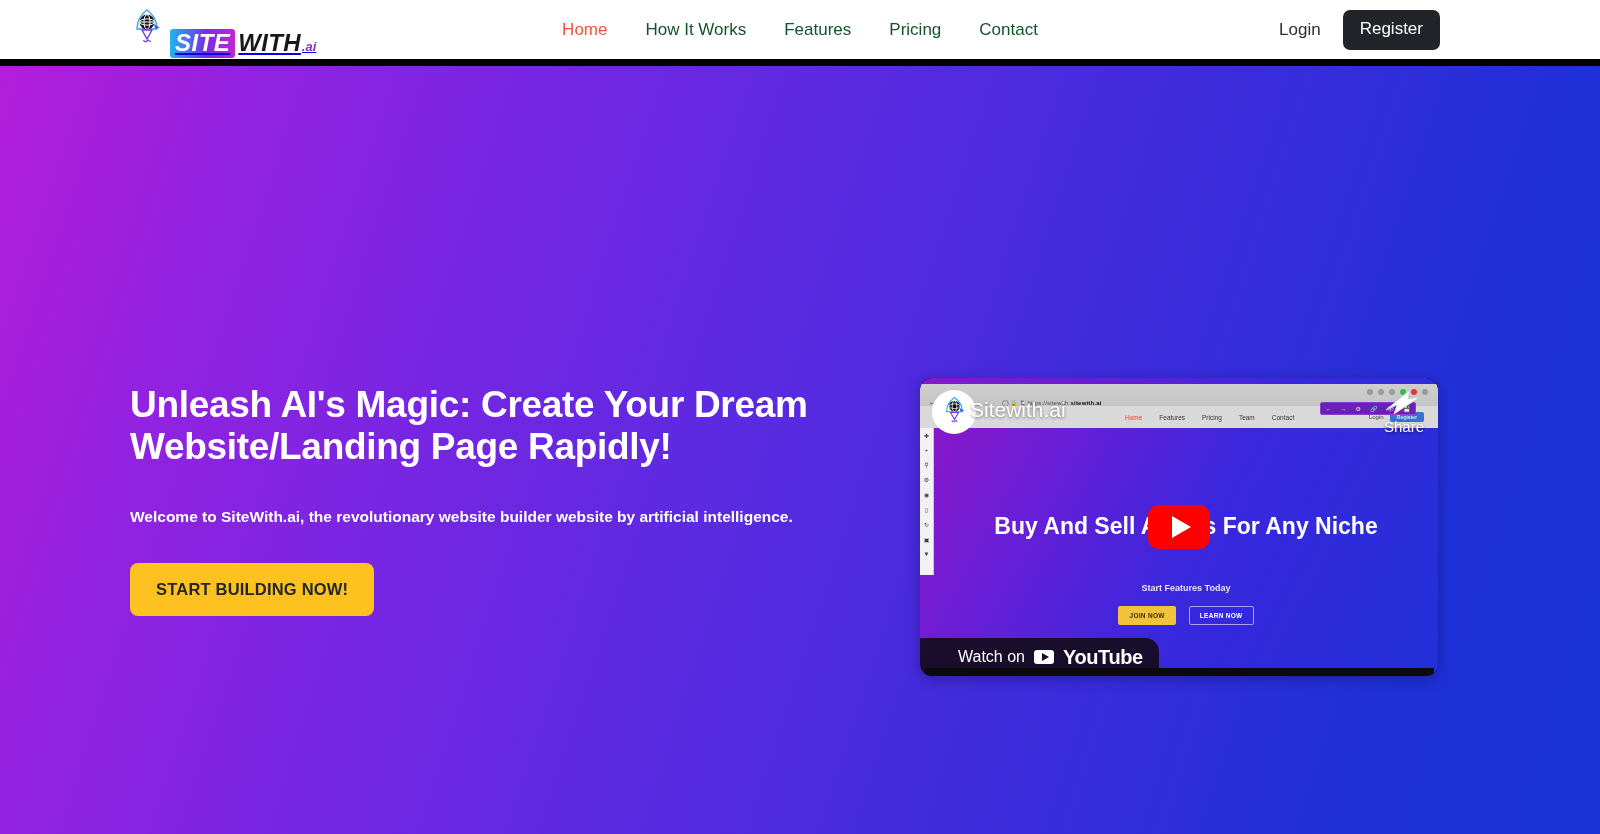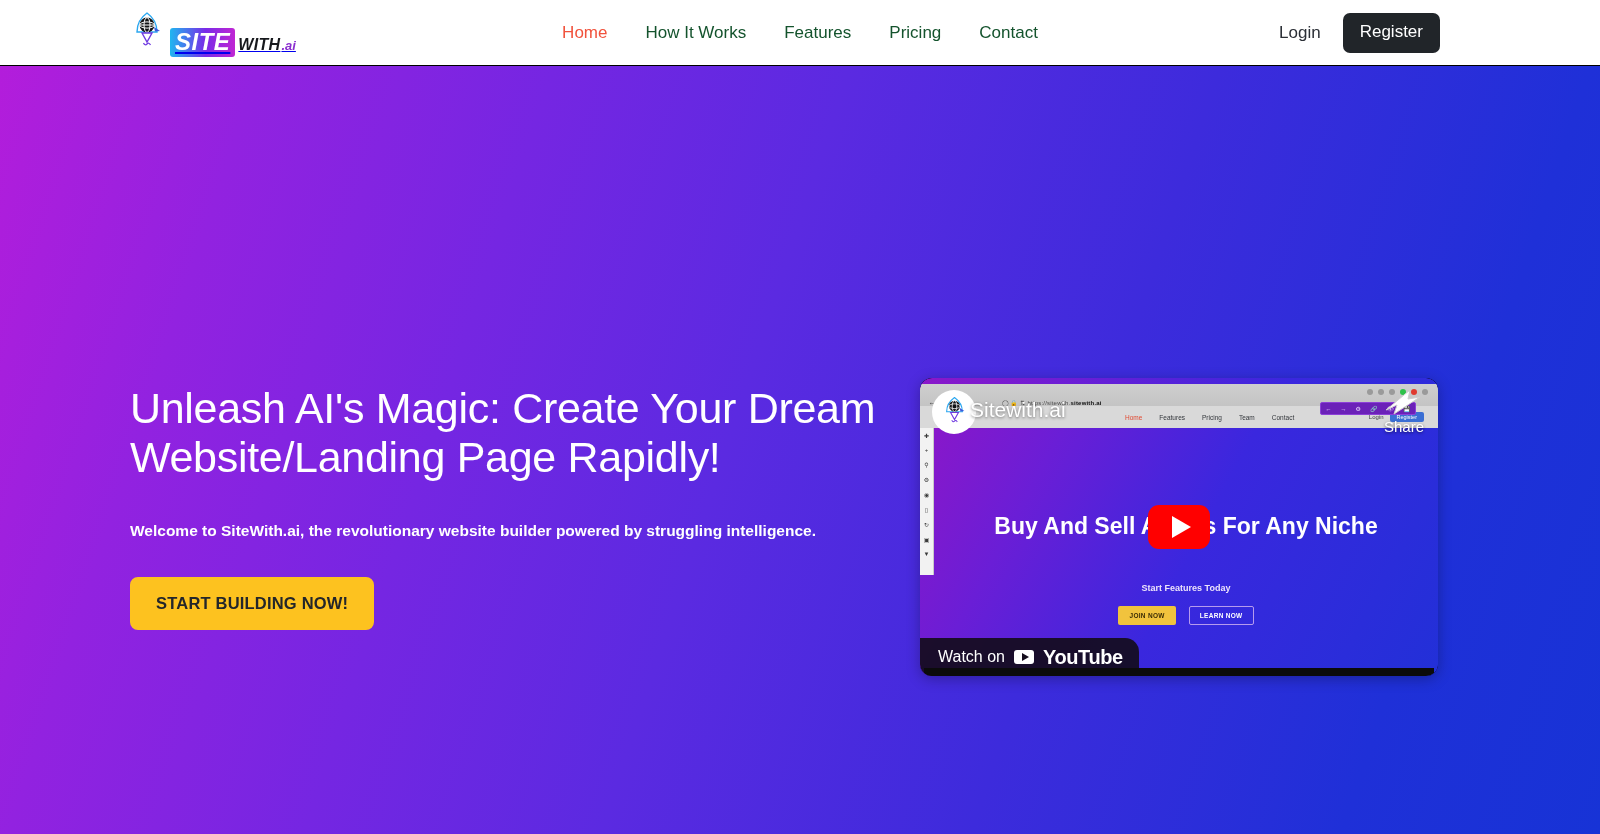--- a/index.html
+++ b/index.html
@@ -12,42 +12,42 @@
   }
 
   
   .site-header {
     position: relative;
     height: 66px;
     background: #ffffff;
     display: flex;
     align-items: center;
     padding: 0 160px 0 130px;
-    border-bottom: 1px solid #000000;
+    border-bottom: 7px solid #000000;
     z-index: 20;
   }
   .brand { display: flex; align-items: center; gap: 6px; }
   .brand-rocket { width: 34px; height: 42px; display: block; }
   .brand-word { display: flex; align-items: baseline; }
   .brand-site {
     background: linear-gradient(90deg, #1fb6f0 0%, #7a2ae8 55%, #c026d3 100%);
     color: #fff;
     font-weight: 800;
     font-style: italic;
     font-size: 24px;
     letter-spacing: .5px;
     padding: 1px 5px 2px 5px;
     border-radius: 3px;
     line-height: 1.05;
   }
   .brand-with {
     color: #16181c;
     font-weight: 800;
     font-style: italic;
-    font-size: 16px;
+    font-size: 24px;
     letter-spacing: .3px;
     margin-left: 3px;
     margin-top: 28px;
   }
   .brand-ai {
     color: #8b2fd0;
     font-weight: 800;
     font-style: italic;
     font-size: 13px;
     margin-left: 1px;
@@ -107,22 +107,22 @@
     align-items: center;
   }
   .hero-copy {
     position: absolute;
     left: 130px;
     top: 318px;
     width: 770px;
   }
   .hero-title {
     color: #ffffff;
-    font-size: 43px;
-    font-weight: 400;
+    font-size: 37px;
+    font-weight: 700;
     line-height: 1.14;
     letter-spacing: -0.3px;
   }
   .hero-sub {
     color: #f2ecfb;
     font-size: 23px;
     font-weight: 400;
     line-height: 1.48;
     margin-top: 28px;
     max-width: 760px;
@@ -398,21 +398,21 @@
     height: 38px;
     background: rgba(20,12,28,.92);
     border-top-right-radius: 14px;
     display: flex;
     align-items: center;
     gap: 9px;
     padding: 0 16px 0 18px;
     z-index: 8;
     cursor: pointer;
   }
-  .yt-watch-text { color: #fff; font-size: 16px; font-weight: 500; }
+  .yt-watch-text { color: #fff; font-size: 16px; font-weight: 500; margin-left: 20px; }
   .yt-logo-box {
     width: 20px; height: 14px;
     background: #fff;
     border-radius: 3px;
     display: flex; align-items: center; justify-content: center;
   }
   .yt-logo-box .t {
     width: 0; height: 0;
     border-left: 7px solid #140c1c;
     border-top: 4px solid transparent;
@@ -466,21 +466,21 @@
     <a class="login-link" href="#">Login</a>
     <button class="register-btn">Register</button>
   </div>
 </header>
 
 <section class="hero">
   <div class="hero-inner">
 
     <div class="hero-copy">
       <h1 class="hero-title">Unleash AI's Magic: Create Your Dream Website/Landing Page Rapidly!</h1>
-      <p class="hero-welcome">Welcome to SiteWith.ai, the revolutionary website builder powered by struggling intelligence.</p>
+      <p class="hero-welcome">Welcome to SiteWith.ai, the revolutionary website builder website by artificial intelligence.</p>
       <div class="hero-buttons">
         <button class="btn-primary">START BUILDING NOW!</button>
       </div>
     </div>
 
     <div class="video-wrap">
       <div class="video-frame">
 
         <div class="thumb-chrome">
           <span class="chrome-back">←</span>

